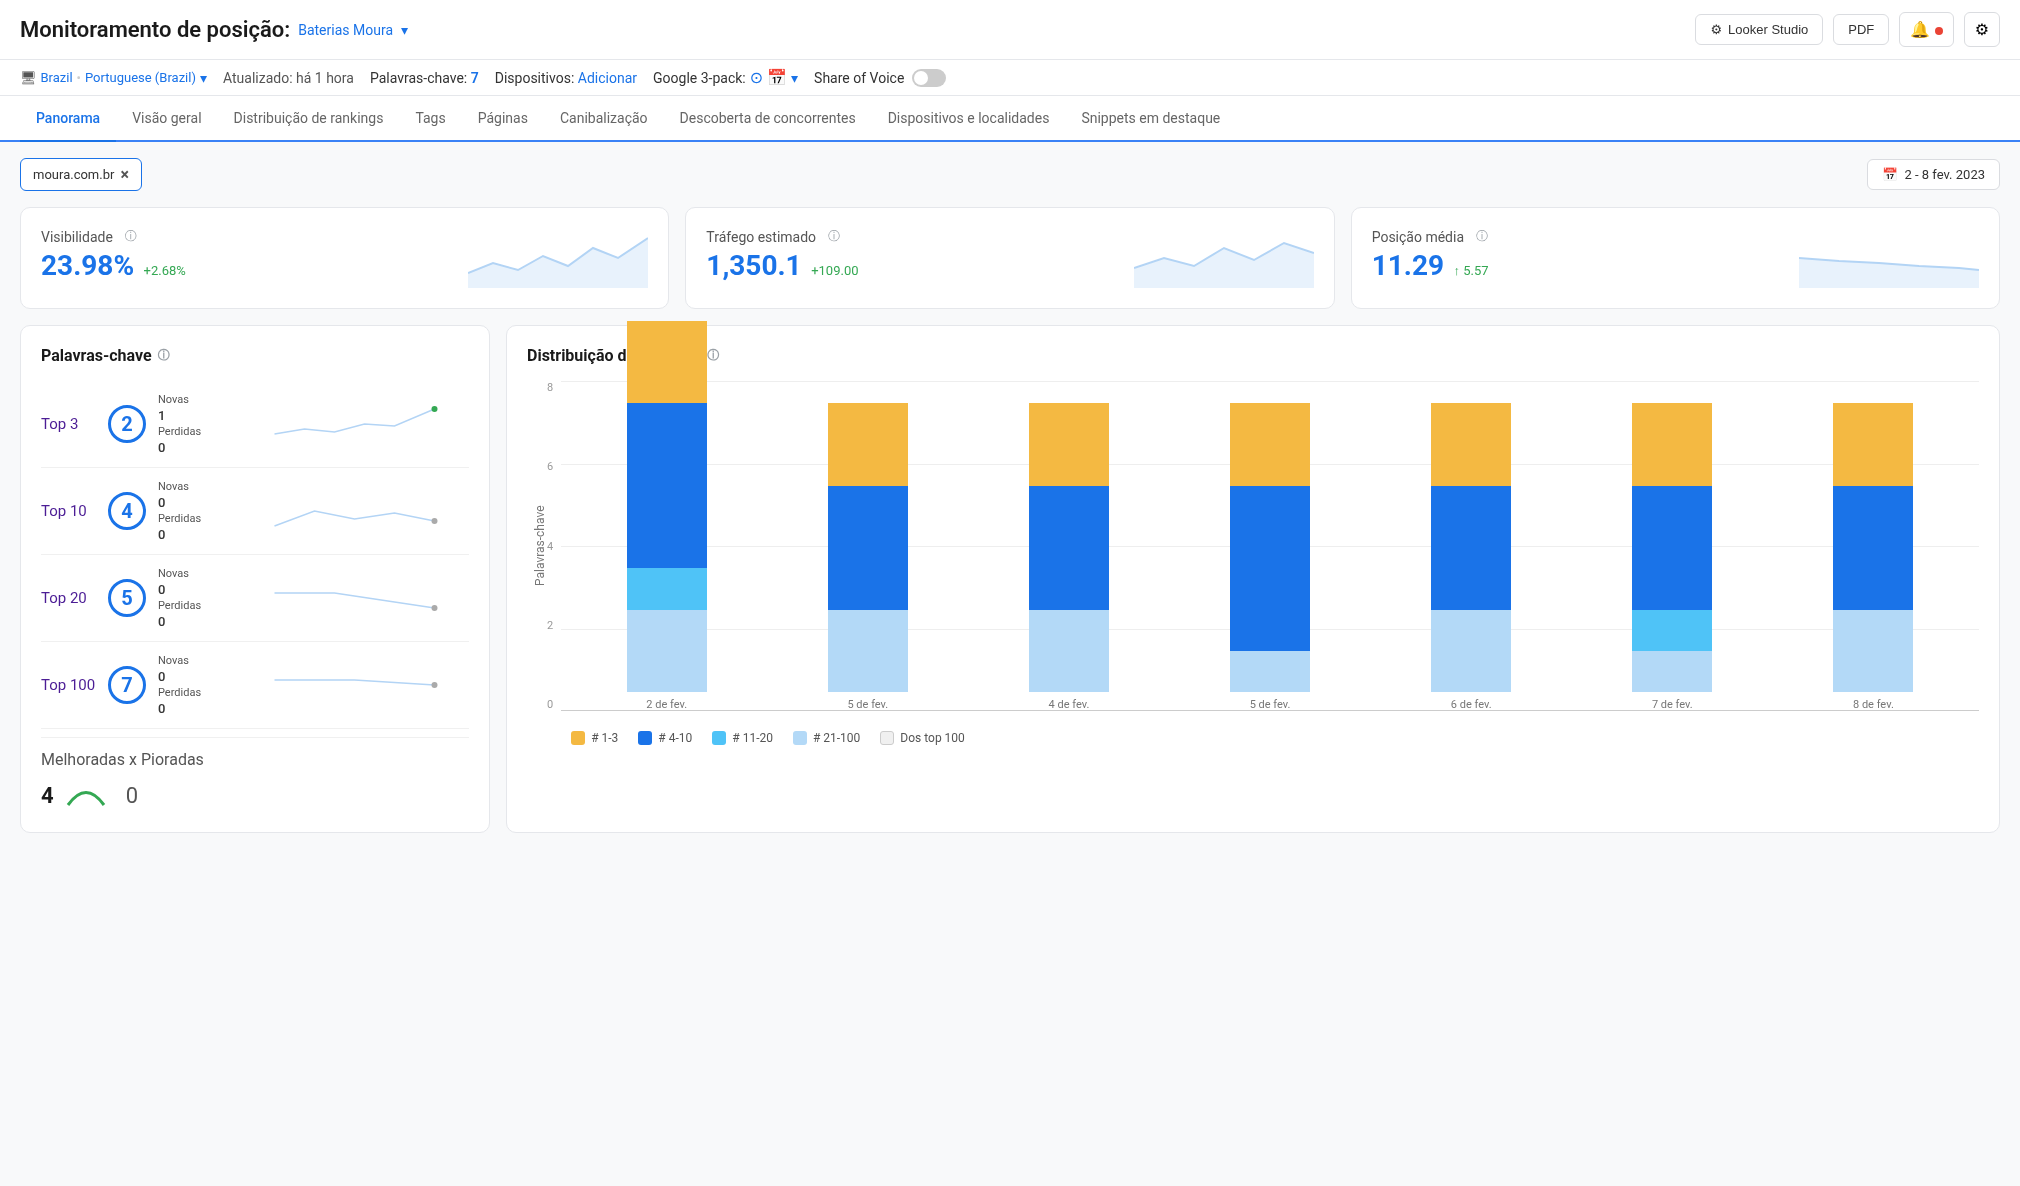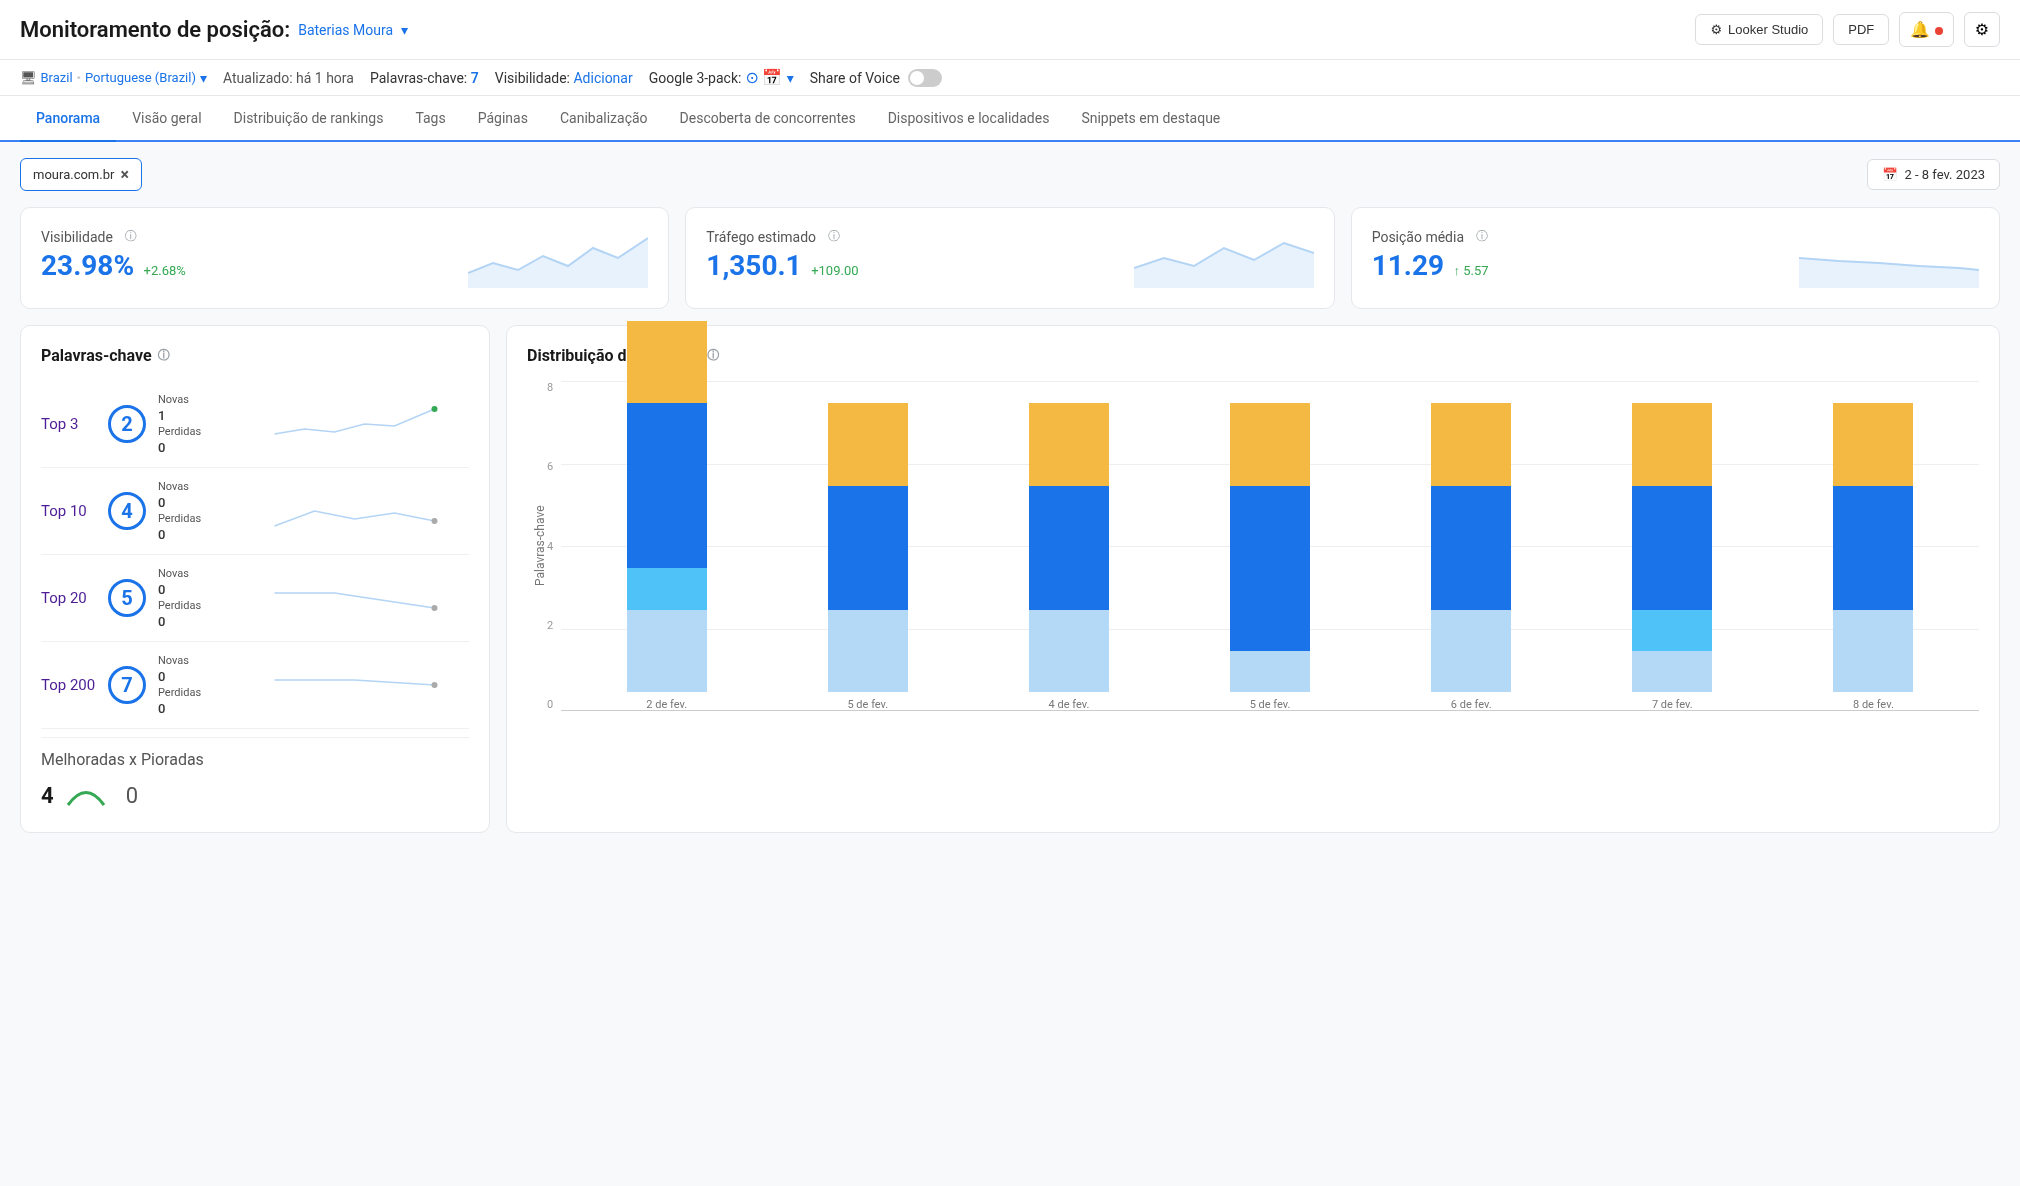--- a/index.html
+++ b/index.html
@@ -107,21 +107,21 @@
     <span class="dot-sep">•</span>
     <span class="location-text">Portuguese (Brazil)</span>
     <span class="chevron-icon">▾</span>
   </div>
   <span class="updated-text">Atualizado: há 1 hora</span>
   <span>
     <span>Palavras-chave:</span>
     <span class="kw-count">7</span>
   </span>
   <span>
-    <span>Visibilidade:</span>
+    <span>Dispositivos:</span>
     <span class="add-link">Adicionar</span>
   </span>
   <div class="google-pack">
     <span>Google 3-pack:</span>
     <span class="pack-icon">⊙</span>
     <span class="pack-icon">📅</span>
     <span class="chevron-icon">▾</span>
   </div>
   <div class="sov-section">
     <span>Share of Voice</span>
@@ -262,21 +262,21 @@
           <span style="font-size:13px;font-weight:500">0</span>
         </div>
         <svg class="kw-sparkline" viewBox="0 0 160 40">
           <polyline points="0,15 60,15 160,30" fill="none" stroke="#b3d4f5" stroke-width="1.5"></polyline>
           <circle cx="160" cy="30" r="3" fill="#aaa"></circle>
         </svg>
       </div>
 
       <div class="kw-row">
         <div style="display:flex;flex-direction:column;align-items:flex-start;width:55px;">
-          <span class="kw-label">Top 200</span>
+          <span class="kw-label">Top 100</span>
         </div>
         <div class="kw-circle">7</div>
         <div class="kw-new-lost">
           <span class="kw-new">Novas</span>
           <span style="font-size:13px;font-weight:500">0</span>
           <span class="kw-new">Perdidas</span>
           <span style="font-size:13px;font-weight:500">0</span>
         </div>
         <svg class="kw-sparkline" viewBox="0 0 160 40">
           <polyline points="0,15 80,15 160,20" fill="none" stroke="#b3d4f5" stroke-width="1.5"></polyline>
@@ -385,17 +385,39 @@
                 <div style="display:flex;flex-direction:column-reverse;width:100%;max-width:80px;">
                   <div style="height:82.5px;background:#b3d9f7;"></div>
                   <div style="height:123.75px;background:#1a73e8;"></div>
                   <div style="height:82.5px;background:#f4b942;"></div>
                 </div>
                 <div class="bar-label">8 de fev.</div>
               </div>
             </div>
           </div>
 
+          <div class="chart-legend" style="margin-top:20px;padding-left:10px;">
+            <div class="legend-item">
+              <div class="legend-dot" style="background:#f4b942;"></div>
+              <span># 1-3</span>
+            </div>
+            <div class="legend-item">
+              <div class="legend-dot" style="background:#1a73e8;"></div>
+              <span># 4-10</span>
+            </div>
+            <div class="legend-item">
+              <div class="legend-dot" style="background:#4fc3f7;"></div>
+              <span># 11-20</span>
+            </div>
+            <div class="legend-item">
+              <div class="legend-dot" style="background:#b3d9f7;"></div>
+              <span># 21-100</span>
+            </div>
+            <div class="legend-item">
+              <div class="legend-dot" style="background:#f0f0f0;border:1px solid #ccc;"></div>
+              <span>Dos top 100</span>
+            </div>
+          </div>
         </div>
       </div>
     </div>
   </div>
 </div>
 
 </body></html>

